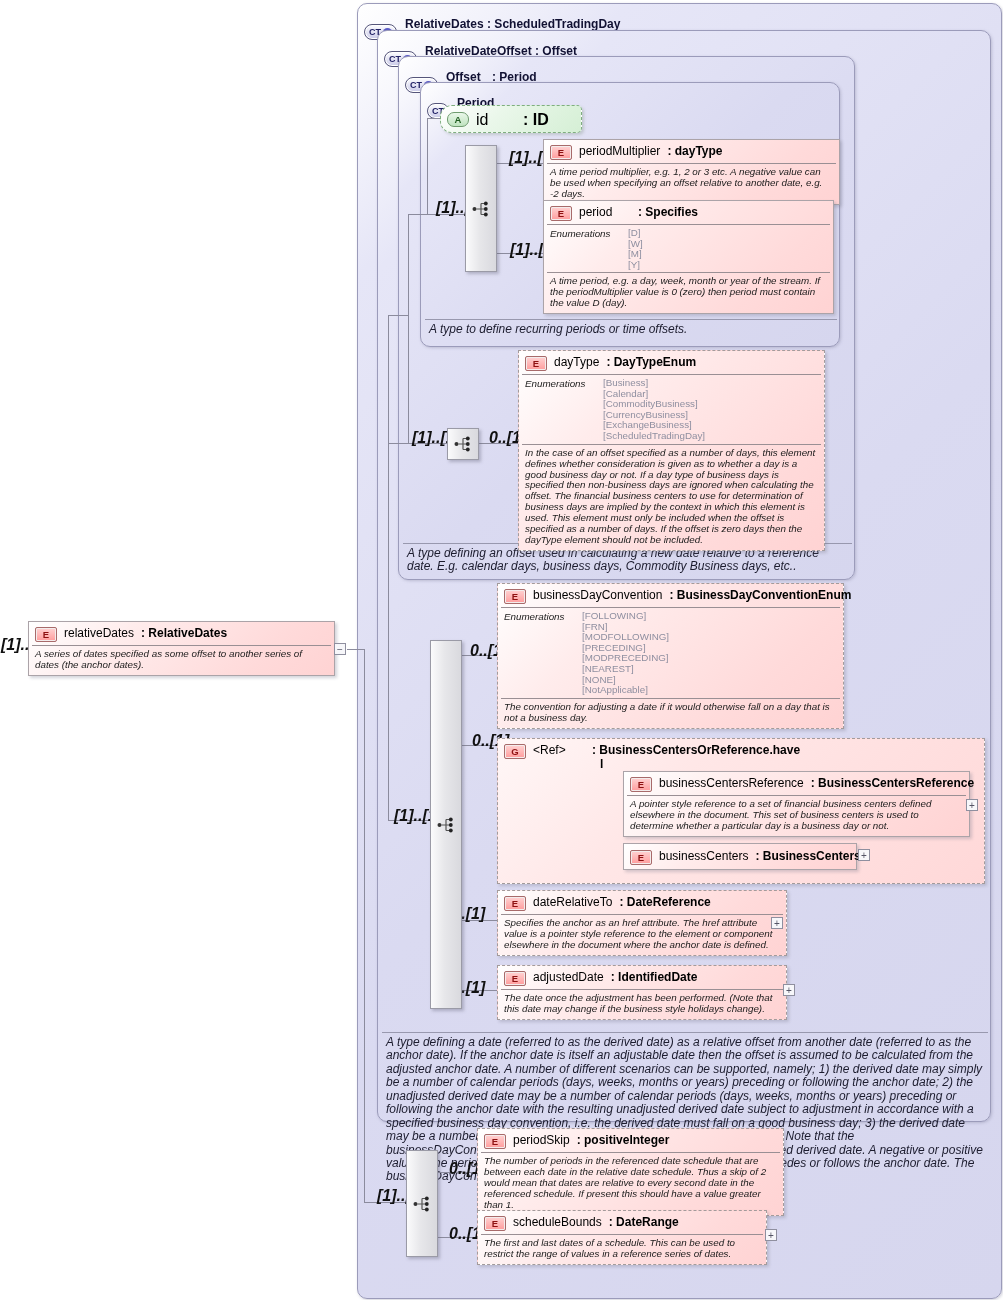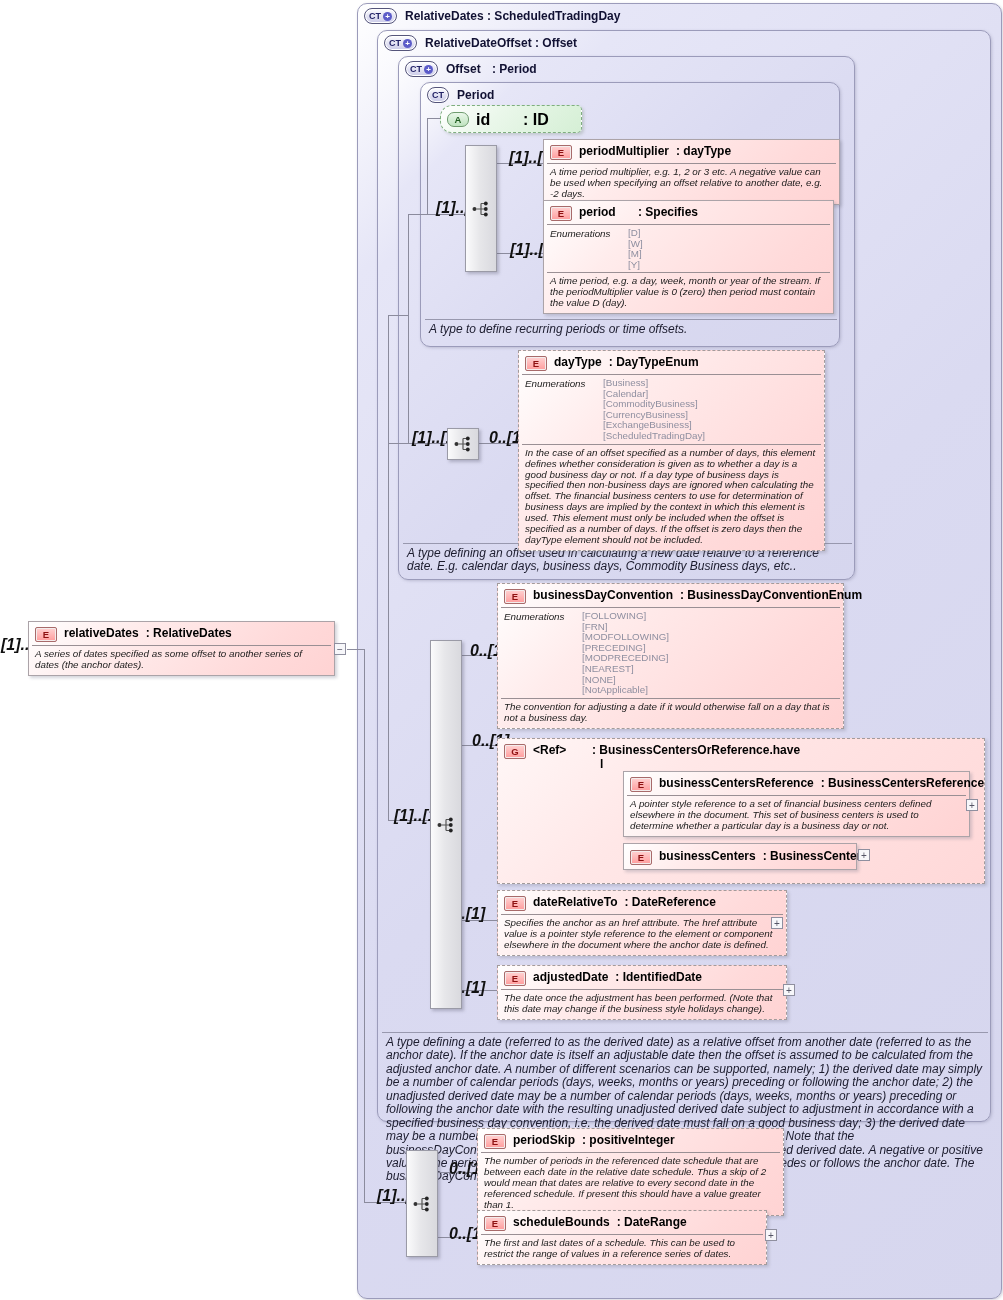--- a/index.html
+++ b/index.html
@@ -7,34 +7,34 @@
 
   
   .ctbox{position:absolute;border:1px solid #9b9bba;border-radius:10px;
     background:linear-gradient(135deg,#ffffff 0%,#e6e6f7 14%,#dadaf1 55%,#d6d6ee 100%);
     box-shadow:1px 1px 3px rgba(120,120,150,.35);}
   .ct-header{position:absolute;left:6px;top:4px;display:flex;align-items:center;gap:8px;}
   .ct-title{font-size:12px;font-weight:bold;color:#111133;white-space:nowrap;}
   .ct-pill{display:inline-flex;align-items:center;gap:2px;padding:1px 4px;height:12px;
     border:1px solid #55557a;border-radius:8px;
     background:linear-gradient(180deg,#fdfdff,#cacae8);
-    font-size:9px;font-weight:bold;color:#222266;box-shadow:0 0 0 1px #ffffff inset;}
+    font-size:9px;font-weight:bold;color:#222266;box-shadow:0 0 0 1px #ffffff inset;margin-top:16px;}
   .ct-plus{width:9px;height:9px;border-radius:50%;background:#5b5bc8;color:#ffffff;
     font-size:8px;line-height:9px;text-align:center;font-weight:bold;}
   .ct-footer{position:absolute;border-top:1px solid #9898ae;padding:3px 4px 0 4px;
     font-size:12px;line-height:1.12;font-style:italic;color:#1c1c2e;}
 
   
   .ebox{position:absolute;border:1px solid #aba3a8;
     background:linear-gradient(135deg,#ffffff 0%,#ffecec 30%,#ffdada 75%,#ffd3d3 100%);
     box-shadow:2px 2px 3px rgba(120,120,140,.32);font-size:12px;}
   .ebox.opt{border-style:dashed;border-color:#a39b9b;}
   .ebox.group{background:linear-gradient(135deg,#fff7f7 0%,#ffe7e7 35%,#ffd8d8 100%);}
   .ehead{display:flex;align-items:flex-start;gap:7px;padding:4px 6px 3px 6px;}
-  .ename{font-weight:bold;color:#000000;white-space:nowrap;}
+  .ename{font-weight:normal;color:#000000;white-space:nowrap;}
   .etype{font-weight:bold;color:#000000;white-space:nowrap;}
   .esep{border-top:1px solid #9a8f94;margin:0 3px;}
   .eann{font-style:italic;font-size:9.8px;line-height:1.12;color:#1a1a1a;padding:3px 6px 4px 6px;}
   .enumblk{display:flex;padding:3px 6px 2px 6px;font-size:9.8px;}
   .enumlabel{font-style:italic;color:#1a1a1a;width:78px;flex-shrink:0;}
   .enumvals{display:flex;flex-direction:column;color:#8f8fa0;line-height:10.6px;}
 
   
   .badge{width:20px;height:13px;flex-shrink:0;display:flex;align-items:center;justify-content:center;
     font-size:9.5px;font-weight:bold;border-radius:2px;margin-top:1px;}

